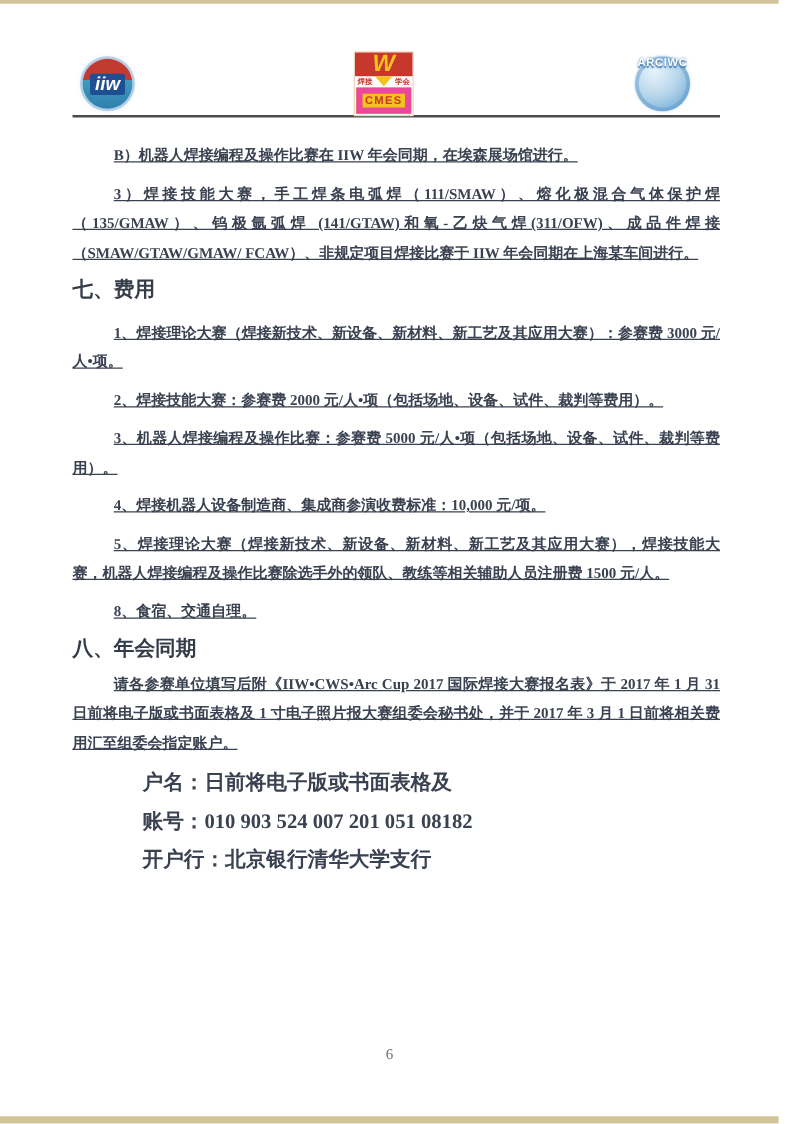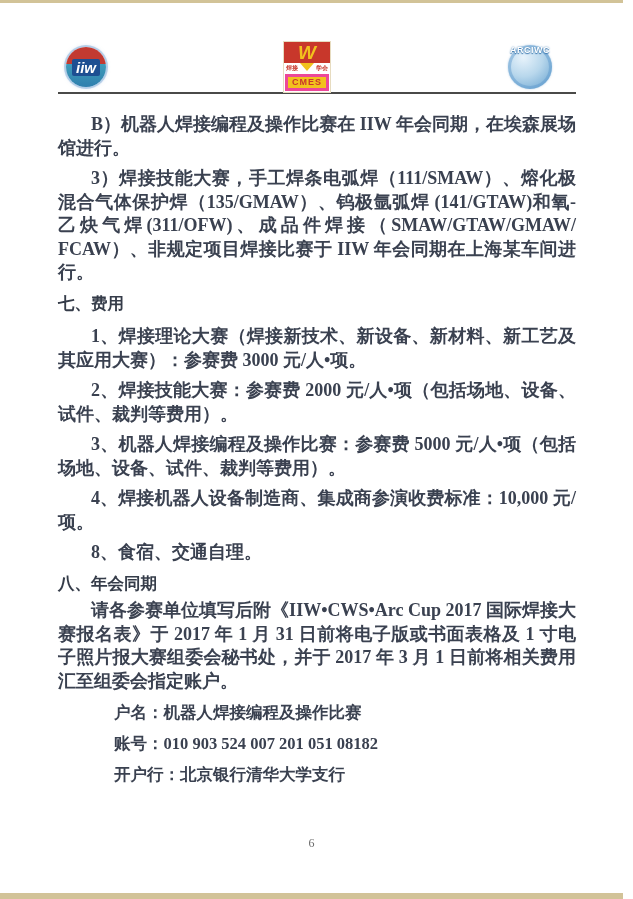--- a/index.html
+++ b/index.html
@@ -52,44 +52,45 @@
     content:""; position:absolute; left:50%; bottom:-8px; transform:translateX(-50%);
     border-left:7px solid transparent; border-right:7px solid transparent;
     border-top:8px solid #f2c21d;
   }
   .cmes-mid {
     height:12px; display:flex; justify-content:space-between; align-items:center;
     padding:0 2px; color:#c8372b; font-size:6px; font-weight:bold;
   }
   .cmes-bottom {
     height:12px; margin:0 1px 1px 1px;
-    background:#f2c21d; border:3px solid #ec4899;
+    background:#f2c21d; border:5px solid #ec4899;
     color:#c8372b; font-weight:bold; font-size:9px; line-height:11px;
     text-align:center; letter-spacing:1px;
   }
   .arciwc-logo {
     width:44px; height:44px; border-radius:50%;
     background:radial-gradient(circle at 35% 28%, #e8f3fb 0%, #b8d7ec 45%, #7fb2d8 80%, #5d97c4 100%);
     box-shadow:inset 0 0 0 3px rgba(90,150,205,.45), 0 0 2px rgba(90,150,205,.5);
     display:flex; justify-content:center;
   }
   .arciwc-text {
     color:#ffffff; font-family:"Liberation Sans",sans-serif;
     font-weight:bold; font-size:9px; letter-spacing:.5px;
     text-shadow:0 0 2px #3d7ab0, 0 1px 1px #3d7ab0;
   }
   .divider { border-bottom:2px solid #4a4a48; margin-top:0; }
 
   
   .doc { margin-top:19px; }
   p.body {
-    font-size:18px; line-height:23.5px;
+    font-size:12px; line-height:23.5px;
     margin:0 0 7px 0;
     text-indent:33px; text-align:justify;
     font-weight:600;
+    text-decoration:underline;
   }
   h3.sec {
     font-family:"Liberation Sans",sans-serif;
     font-size:16.5px; line-height:23.5px; font-weight:bold;
     margin:0 0 10px 0; color:#353c49;
   }
   h3.sec.reg { margin-top:6px; margin-bottom:4px; }
   .account { margin-top:8px; }
   p.bank {
     font-size:16.5px; line-height:23.5px; font-weight:600;
@@ -133,27 +134,28 @@
 
     <div class="doc">
       <p class="body">B）机器人焊接编程及操作比赛在 IIW 年会同期，在埃森展场馆进行。</p>
       <p class="body">3）焊接技能大赛，手工焊条电弧焊（111/SMAW）、熔化极混合气体保护焊（135/GMAW）、钨极氩弧焊 (141/GTAW)和氧-乙炔气焊(311/OFW)、成品件焊接（SMAW/GTAW/GMAW/ FCAW）、非规定项目焊接比赛于 IIW 年会同期在上海某车间进行。</p>
 
       <h3 class="sec">七、费用</h3>
       <p class="body">1、焊接理论大赛（焊接新技术、新设备、新材料、新工艺及其应用大赛）：参赛费 3000 元/人•项。</p>
       <p class="body">2、焊接技能大赛：参赛费 2000 元/人•项（包括场地、设备、试件、裁判等费用）。</p>
       <p class="body">3、机器人焊接编程及操作比赛：参赛费 5000 元/人•项（包括场地、设备、试件、裁判等费用）。</p>
       <p class="body">4、焊接机器人设备制造商、集成商参演收费标准：10,000 元/项。</p>
+      <p class="body">5、焊接理论大赛（焊接新技术、新设备、新材料、新工艺及其应用大赛），焊接技能大赛，机器人焊接编程及操作比赛除选手外的领队、教练等相关辅助人员注册费 1500 元/人。</p>
       <p class="body">8、食宿、交通自理。</p>
 
       <h3 class="sec reg">八、年会同期</h3>
       <p class="body">请各参赛单位填写后附《IIW•CWS•Arc Cup 2017 国际焊接大赛报名表》于 2017 年 1 月 31 日前将电子版或书面表格及 1 寸电子照片报大赛组委会秘书处，并于 2017 年 3 月 1 日前将相关费用汇至组委会指定账户。</p>
 
       <div class="account">
-        <p class="bank">户名：机器人焊接编程及操作比赛</p>
+        <p class="bank">户名：日前将电子版或书面表格及</p>
         <p class="bank">账号：010 903 524 007 201 051 08182</p>
         <p class="bank">开户行：北京银行清华大学支行</p>
       </div>
     </div>
   </div>
 
   <div class="page-number">6</div>
 </div>
 
 </body></html>

